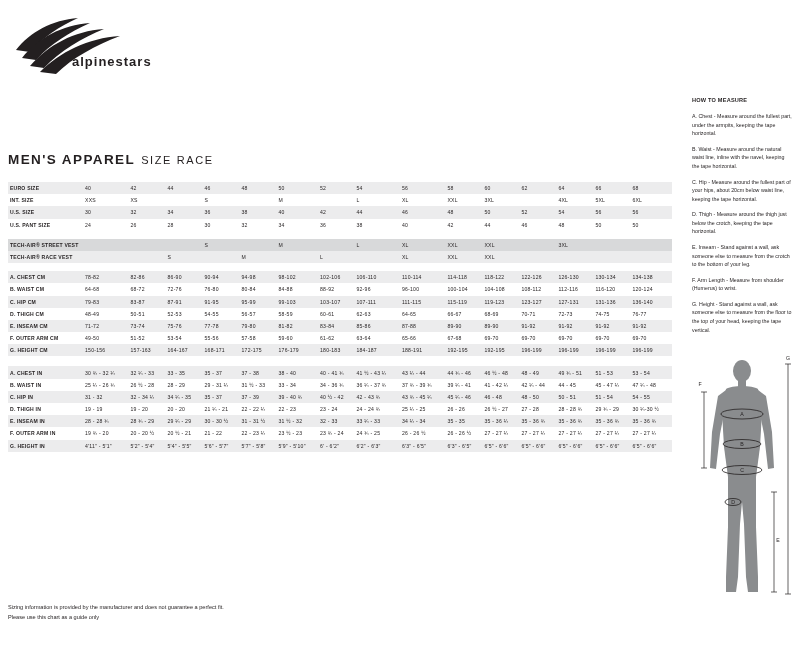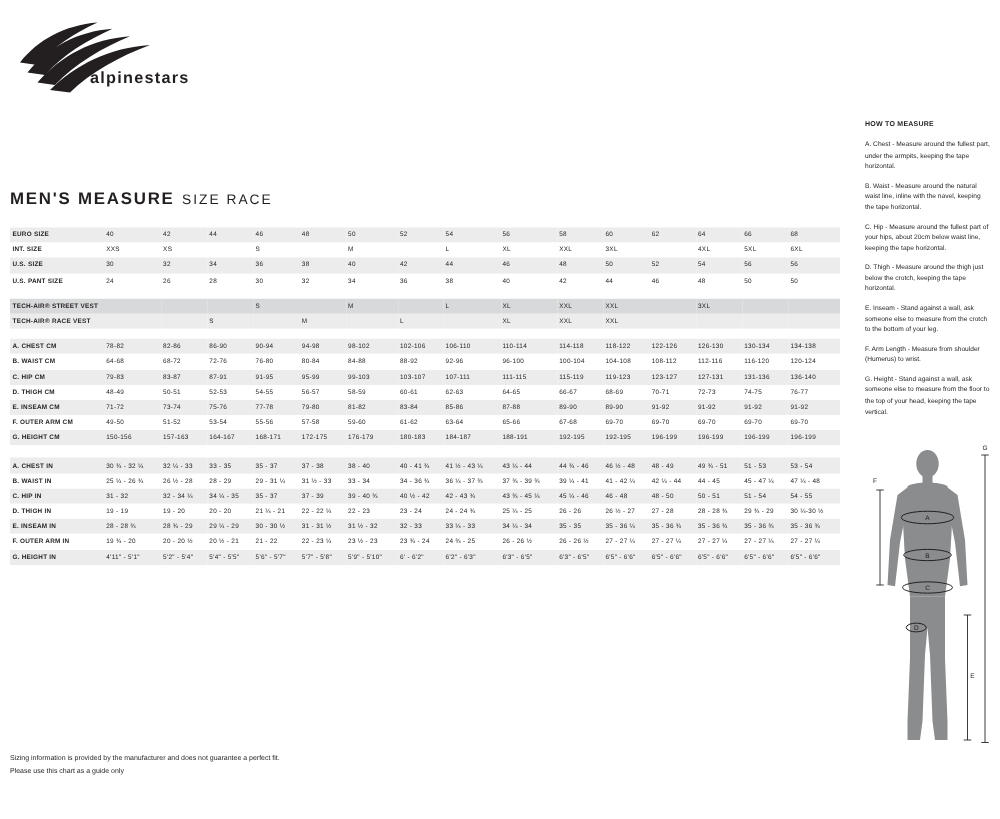--- a/index.html
+++ b/index.html
@@ -151,21 +151,21 @@
         <path d="M22 52 C40 31, 66 17, 96 15 C74 24, 52 37, 36 54 Z"></path>
         <path d="M32 58 C52 38, 80 24, 112 22 C88 31, 64 44, 48 60 Z"></path>
       </g>
       <g fill="#231f20" font-family="Liberation Sans, sans-serif" font-size="13" font-weight="bold" letter-spacing="1">
         <text x="64" y="52">alpinestars</text>
       </g>
     </svg>
   </div>
 
   <div class="title-block">
-    <span class="title-main">MEN'S MEASURE</span><span class="title-sub">SIZE RACE</span>
+    <span class="title-main">MEN'S APPAREL</span><span class="title-sub">SIZE RACE</span>
   </div>
 
   <table class="chart">
     <tbody id="chart-body">
         <tr class="band-light">
           <td class="rowlabel">EURO SIZE</td>
           <td class="datacell">40</td>
           <td class="datacell">42</td>
           <td class="datacell">44</td>
           <td class="datacell">46</td>

